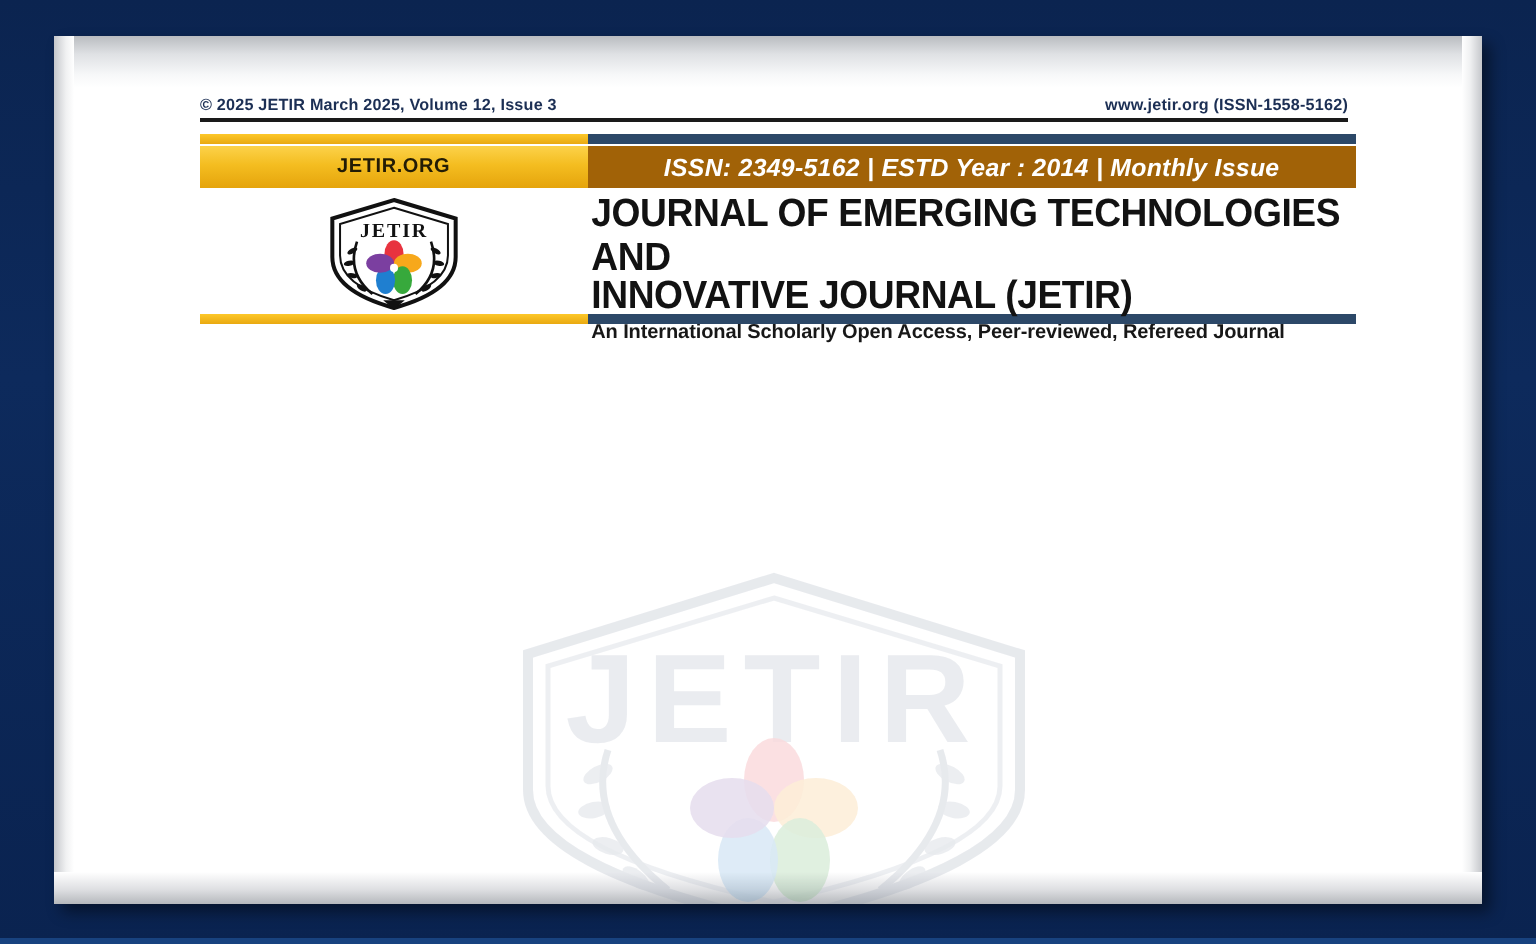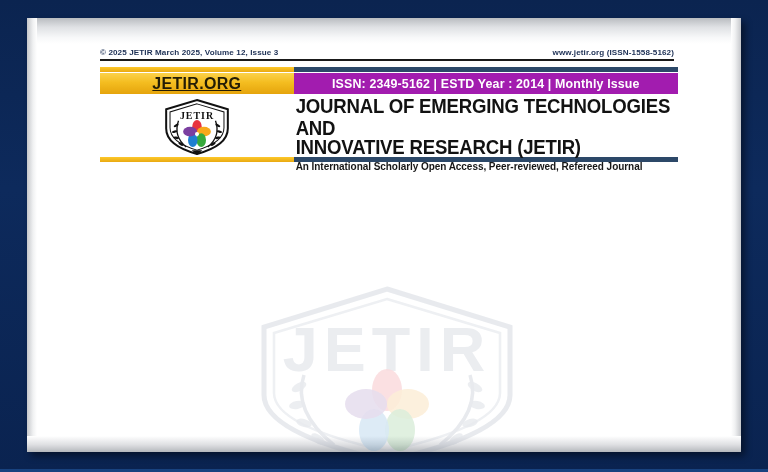--- a/index.html
+++ b/index.html
@@ -101,37 +101,37 @@
     height: 21px;
     margin-top: 1px;
   }
   #jetir-org-tag {
     width: 33.5%;
     background: linear-gradient(180deg,#fcd24a 0%, #f4bd20 45%, #e5a40c 100%);
     display: flex;
     align-items: center;
     justify-content: center;
     font-family: "Liberation Sans", sans-serif;
-    font-size: 16px;
+    font-size: 10px;
     font-weight: bold;
     color: #231c05;
     letter-spacing: .3px;
-    text-decoration: underline;
   }
   #issn-bar {
     flex: 1;
-    background: #a21caf;
+    background: #a16207;
     display: flex;
     align-items: center;
     justify-content: center;
     font-family: "Liberation Sans", sans-serif;
     font-size: 12.4px;
     font-weight: bold;
     color: #ffffff;
     letter-spacing: .15px;
+    font-style: italic;
   }
 
   #journal-block {
     display: flex;
     align-items: flex-start;
     margin-top: 2px;
     height: 58px;
   }
   #logo-wrap {
     width: 33.5%;
@@ -296,21 +296,21 @@
                 <ellipse cx="77" cy="44" rx="3.6" ry="1.6" transform="rotate(12 77 44)"></ellipse>
                 <ellipse cx="75" cy="52" rx="3.6" ry="1.6" transform="rotate(-10 75 52)"></ellipse>
                 <ellipse cx="69" cy="60" rx="3.6" ry="1.6" transform="rotate(-34 69 60)"></ellipse>
                 <path d="M41 68 L48 74 L55 68 Z"></path>
               </g>
             </svg>
           </div>
 
           <div id="journal-text">
             <div class="jt-line">JOURNAL OF EMERGING TECHNOLOGIES AND</div>
-            <div class="jt-line">INNOVATIVE RESEARCH (JETIR)</div>
+            <div class="jt-line">INNOVATIVE JOURNAL (JETIR)</div>
             <div id="journal-sub">An International Scholarly Open Access, Peer-reviewed, Refereed Journal</div>
           </div>
         </div>
 
         <div class="rule" id="bottom-rule">
           <div class="y"></div>
           <div class="n"></div>
         </div>
       </div>
 

